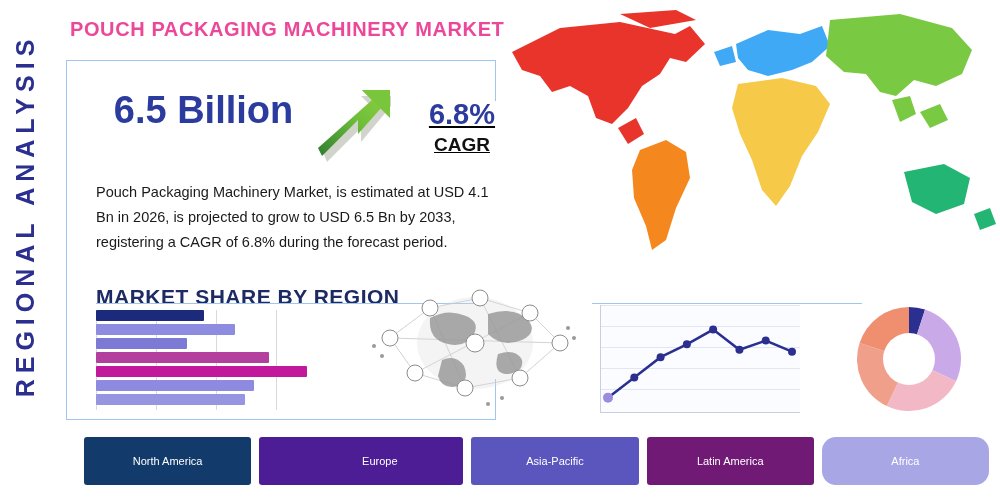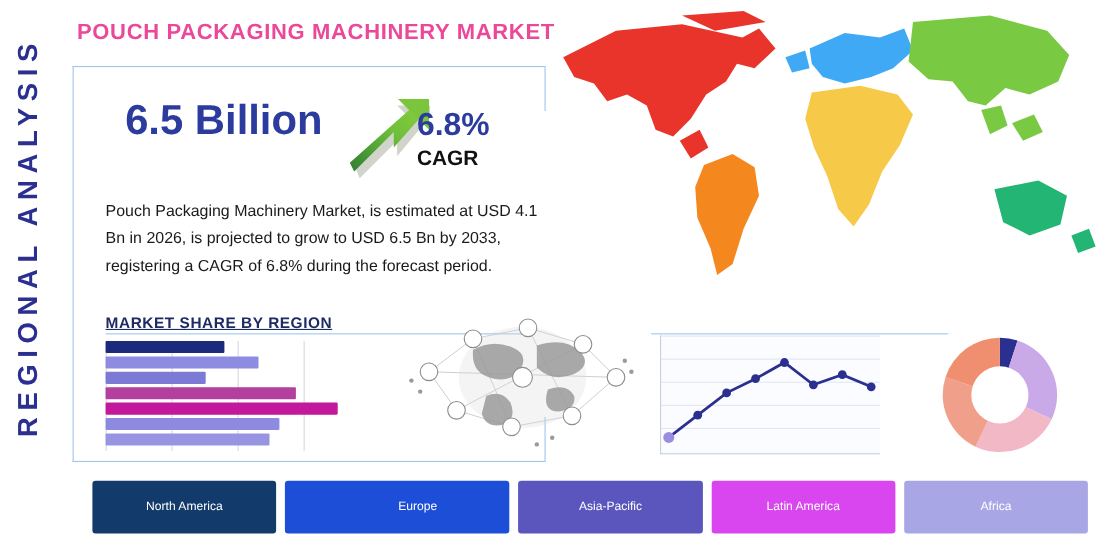--- a/index.html
+++ b/index.html
@@ -33,32 +33,32 @@
   }
   .card:before{
     content:"";position:absolute;right:0;bottom:0;width:1px;height:40px;background:#9fc6ef;
   }
 
   
   .kpi{position:absolute;left:96px;top:92px;width:400px;height:80px;}
   .kpi-left{position:absolute;left:0;top:0;text-align:center;width:215px;}
   .kpi-value{font-size:38px;font-weight:bold;color:#2b3b9e;line-height:36px;}
   .kpi-caption{font-size:19px;font-weight:bold;color:#111;line-height:26px;}
-  .kpi-right{position:absolute;left:283px;top:4px;text-align:left;width:110px;}
+  .kpi-right{position:absolute;left:311px;top:4px;text-align:center;width:110px;text-decoration:underline;}
   .kpi-right .kpi-value{font-size:29px;}
   .arrow{position:absolute;left:222px;top:-4px;width:80px;height:76px;}
 
   
   .para{
     position:absolute;left:96px;top:180px;width:400px;
     font-size:14.5px;line-height:25px;color:#1a1a1a;
   }
 
   
-  .sec{position:absolute;font-size:14px;font-weight:bold;color:#1d2a63;letter-spacing:.5px;text-decoration:underline;}
+  .sec{position:absolute;font-size:21px;font-weight:bold;color:#1d2a63;letter-spacing:.5px;}
   .sec-rule{position:absolute;height:1px;background:#9fc6ef;}
 
   
   .barchart{position:absolute;left:96px;top:310px;width:260px;height:100px;}
   .barchart .grid{position:absolute;top:0;bottom:0;width:1px;background:#d8d8e2;}
   .bar{position:absolute;height:11px;border-radius:1px;}
 
   
   .globe{position:absolute;left:370px;top:268px;width:210px;height:150px;}
 
@@ -241,19 +241,19 @@
 
       <g>
         <path fill="#22b573" d="M404,172 L444,164 L470,178 L464,204 L436,214 L412,202 Z"></path>
         <path fill="#22b573" d="M474,214 L490,208 L496,224 L480,230 Z"></path>
       </g>
     </svg>
   </div>
 
   <div class="regions" id="regions">
       <div class="region" style="background: rgb(18, 58, 107);">North America</div>
-      <div class="region" style="background: #1d4ed8; padding-left: 37px;">Europe</div>
+      <div class="region" style="background: #4c1d95; padding-left: 37px;">Europe</div>
       <div class="region" style="background: rgb(90, 86, 189);">Asia-Pacific</div>
-      <div class="region" style="background: #d946ef;">Latin America</div>
-      <div class="region" style="background: rgb(169, 166, 230);">Africa</div>
+      <div class="region" style="background: #701a75;">Latin America</div>
+      <div class="region" style="background: rgb(169, 166, 230); border-radius: 14px;">Africa</div>
     </div>
 
 </div>
 
 </body></html>

